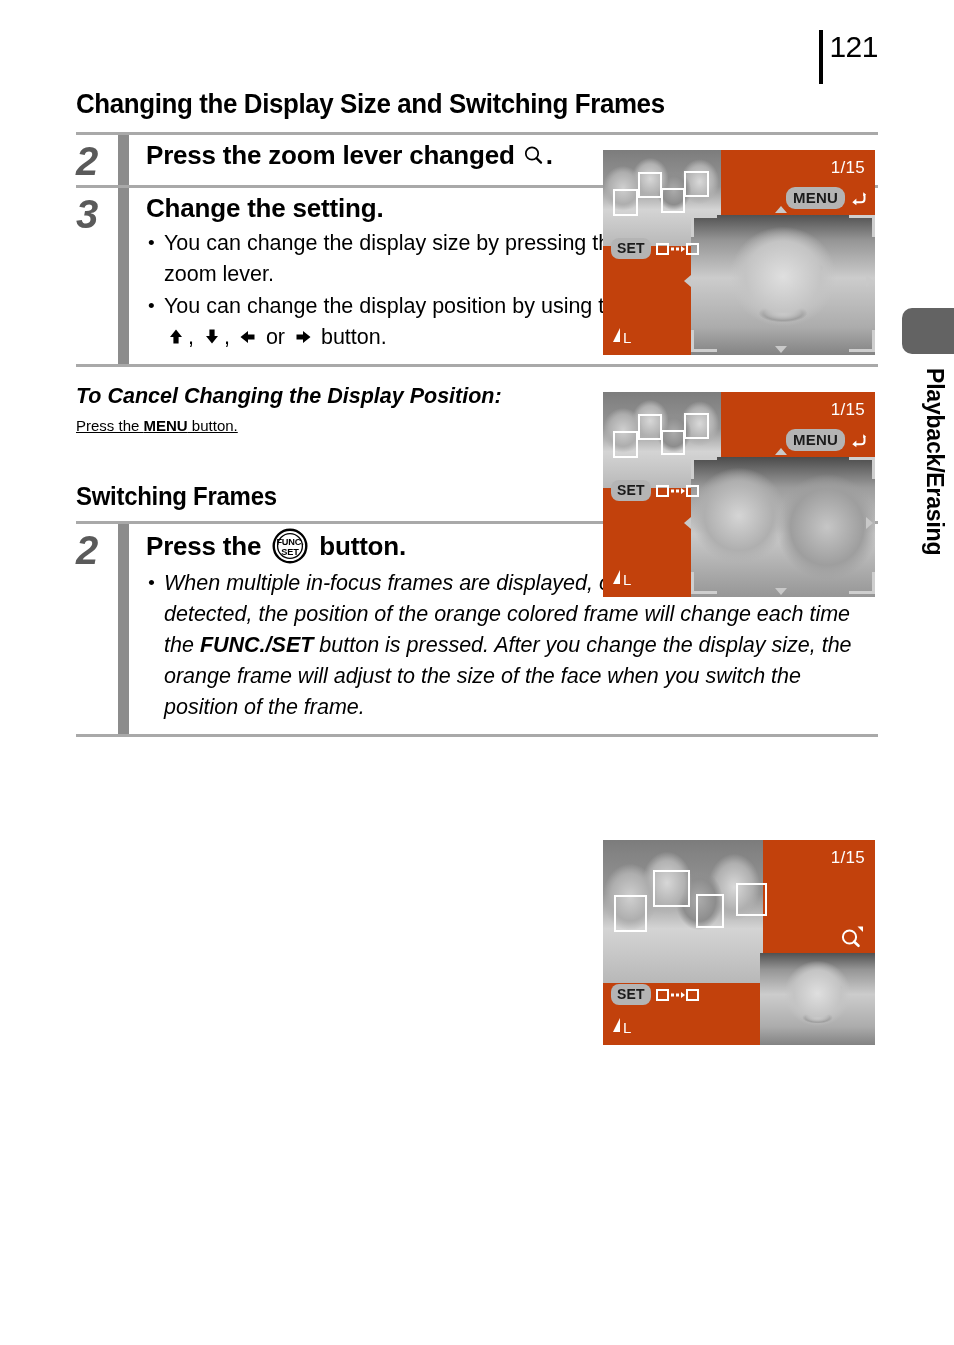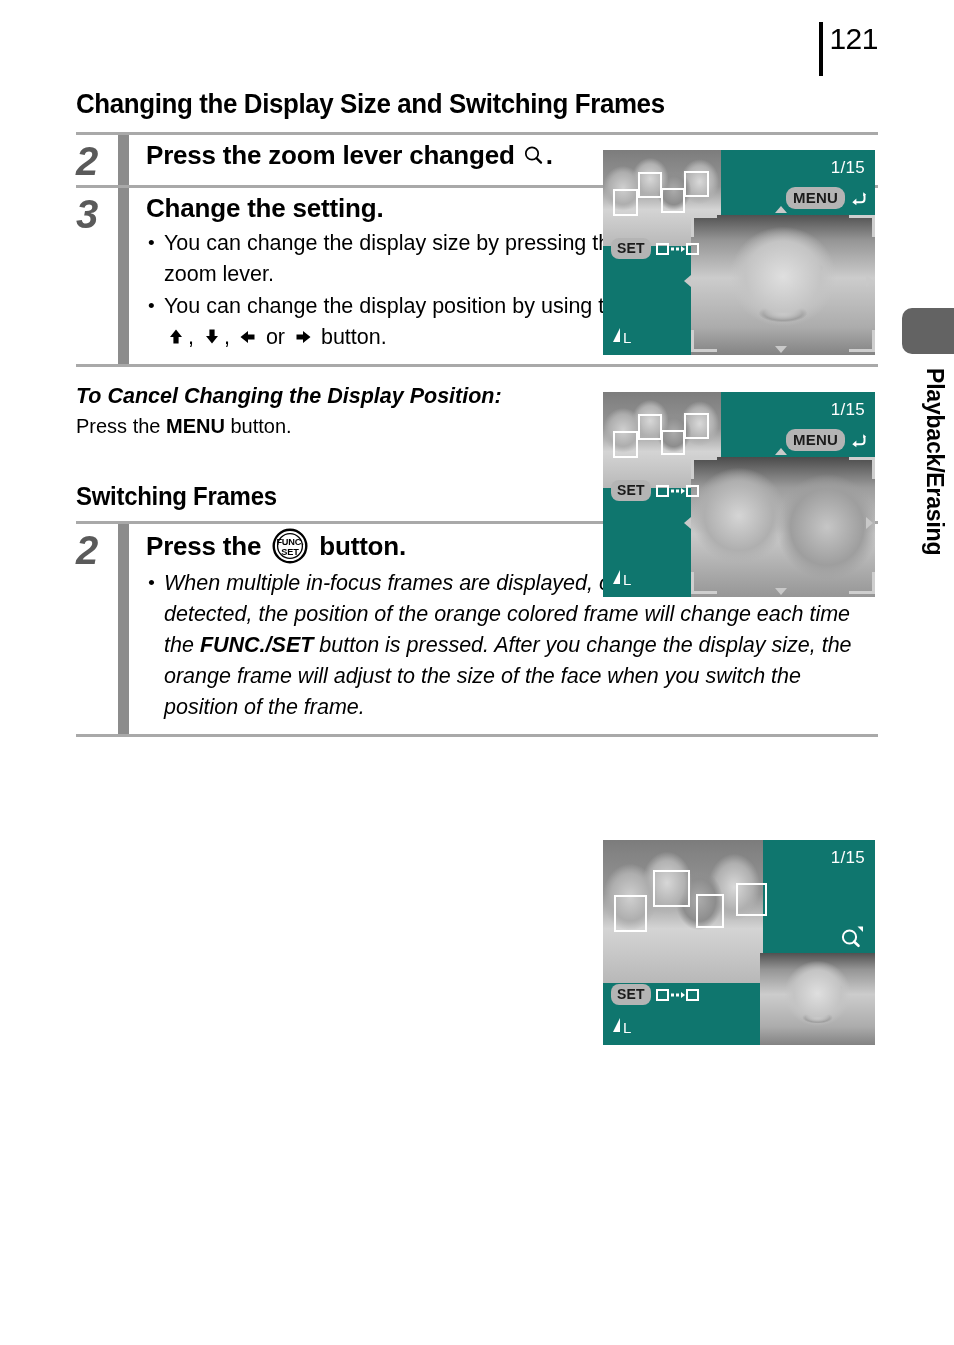--- a/index.html
+++ b/index.html
@@ -12,21 +12,21 @@
     height: 1345px;
     position: relative;
     font-family: "Liberation Sans", sans-serif;
     color: #000000;
     overflow: hidden;
   }
 
   
   .page-number-wrap {
     position: absolute;
-    top: 22px;
+    top: 30px;
     right: 76px;
     display: flex;
     align-items: flex-start;
     justify-content: center;
   }
   .page-rule {
     width: 4px;
     height: 54px;
     background: #000;
     margin-right: 6px;
@@ -128,22 +128,23 @@
     left: 2px;
     top: -1px;
     font-size: 19px;
   }
   .b { font-weight: bold; }
 
   .text-col { width: 500px; }
   .text-col-wide { width: 100%; font-style: italic; }
 
   .plain-line {
-    font-size: 20px;
+    font-size: 15px;
     line-height: 30px;
+    text-decoration: underline;
   }
   .bi {
     font-weight: bold;
     font-style: italic;
     font-size: 21.5px;
     line-height: 30px;
   }
 
   
   .icon-mag {
@@ -166,21 +167,21 @@
     height: 36px;
     vertical-align: -9px;
     margin: 0 4px;
   }
 
   
   .shot {
     position: absolute;
     width: 272px;
     height: 205px;
-    background: #0f766e;
+    background: #c2410c;
     overflow: hidden;
   }
   .shot-1 { left: 603px; top: 150px; }
   .shot-2 { left: 603px; top: 392px; }
   .shot-3 { left: 603px; top: 840px; }
 
   .lcd { position: absolute; inset: 0; }
 
   
   .photo {

